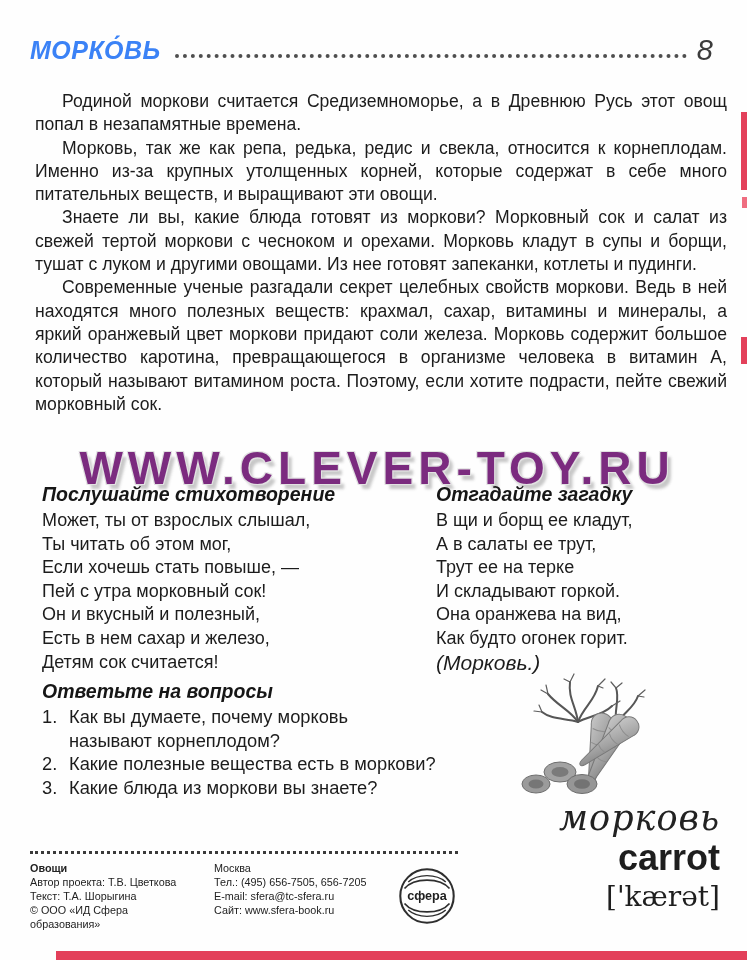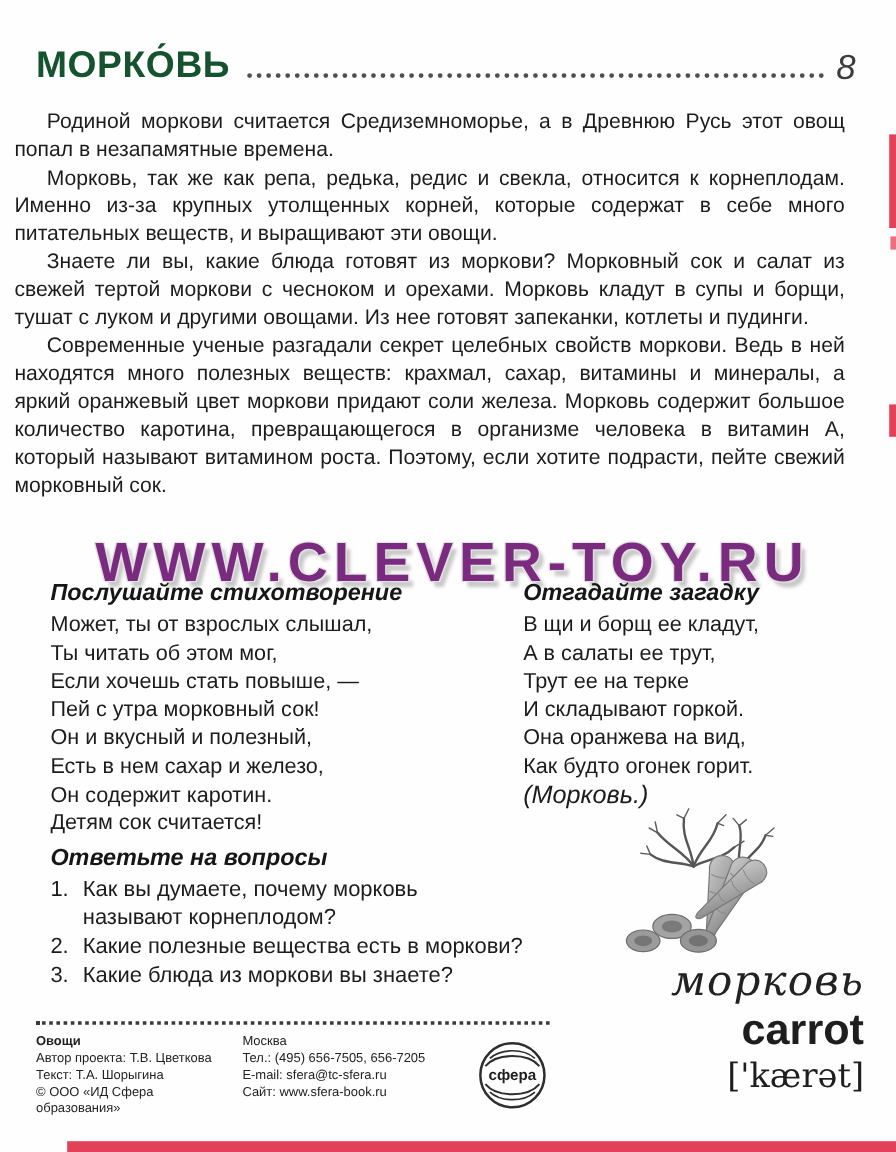--- a/index.html
+++ b/index.html
@@ -2,25 +2,25 @@
 <html><head>
 <meta charset="utf-8">
 <style>
   html,body{margin:0;padding:0;background:#ffffff;}
   .page{
     position:relative;width:747px;height:960px;background:#fefefe;
     font-family:"Liberation Sans",sans-serif;color:#1c1c1c;overflow:hidden;
   }
   
   .header{position:absolute;top:36px;left:30px;right:34px;display:flex;align-items:flex-end;z-index:6;}
-  .title{font-size:31px;font-weight:bold;letter-spacing:.5px;color:#14532d;white-space:nowrap;}
+  .title{font-size:25px;font-weight:bold;font-style:italic;letter-spacing:.5px;color:#3b82f6;white-space:nowrap;}
   .leader{flex:1;border-bottom:4px dotted #4f4f4f;height:0;margin:0 10px 7px 14px;}
   .pagenum{font-size:29px;font-style:italic;color:#3c3c3c;line-height:1;font-family:"Liberation Sans",sans-serif;}
   
-  .article{position:absolute;top:90px;left:12px;width:692px;font-size:17.6px;line-height:23.3px;text-align:justify;z-index:2;}
+  .article{position:absolute;top:90px;left:35px;width:692px;font-size:17.6px;line-height:23.3px;text-align:justify;z-index:2;}
   .article p{margin:0;text-indent:27px;}
   
   .watermark{
     position:absolute;top:441px;left:24px;width:706px;z-index:4;text-align:center;
     font-weight:bold;font-size:46px;letter-spacing:5px;white-space:nowrap;color:#701a75;opacity:.92;
     text-shadow:-1px -1px 0 #e0e0e0,1px -1px 0 #e0e0e0,-1px 1px 0 #e0e0e0,1px 1px 0 #e0e0e0,4px 5px 3px #c3c3c3;
   }
   
   .col-left{position:absolute;top:483px;left:42px;width:398px;z-index:6;}
   .col-right{position:absolute;top:483px;left:436px;width:292px;z-index:6;}
@@ -34,21 +34,21 @@
   .q-line{display:block;}
   
   .carrot-block{position:absolute;left:506px;top:670px;width:214px;text-align:right;z-index:6;}
   .carrot-photo{display:block;margin:0 4px 0 auto;}
   .vocab-ru{font-family:"DejaVu Serif",serif;font-style:italic;font-size:35px;line-height:40px;color:#222;letter-spacing:1px;}
   .vocab-en{font-size:36px;font-weight:bold;line-height:40px;color:#1e1e1e;}
   .vocab-tr{font-family:"DejaVu Serif",serif;font-size:28px;line-height:38px;color:#1e1e1e;}
   
   .footer{position:absolute;left:30px;top:851px;width:428px;z-index:6;}
   .footer-divider{border-top:3px dotted #3a3a3a;height:0;margin-bottom:7px;}
-  .footer-cols{display:flex;gap:12px;font-size:10.8px;line-height:14px;color:#222;}
+  .footer-cols{display:flex;gap:24px;font-size:10.8px;line-height:14px;color:#222;}
   .f-col1{width:160px;flex:none;}
   .f-col2{flex:1;}
   .f-series{font-weight:bold;}
   .f-logo{flex:none;width:62px;display:flex;align-items:center;justify-content:center;}
   
   .edge{position:absolute;z-index:20;}
 </style>
 </head>
 <body>
 
@@ -70,21 +70,20 @@
   <div class="watermark">WWW.CLEVER-TOY.RU</div>
 
   <div class="col-left">
     <div class="sec-heading">Послушайте стихотворение</div>
     <div class="line">Может, ты от взрослых слышал,</div>
     <div class="line">Ты читать об этом мог,</div>
     <div class="line">Если хочешь стать повыше, —</div>
     <div class="line">Пей с утра морковный сок!</div>
     <div class="line">Он и вкусный и полезный,</div>
     <div class="line">Есть в нем сахар и железо,</div>
-    <div class="line">Он содержит каротин.</div>
     <div class="line">Детям сок считается!</div>
 
     <div class="questions">
       <div class="sec-heading">Ответьте на вопросы</div>
       <div class="q-item">
         <span class="q-num">1.</span>
         <span class="q-text">
           <span class="q-line">Как вы думаете, почему морковь</span>
           <span class="q-line">называют корнеплодом?</span>
         </span>

